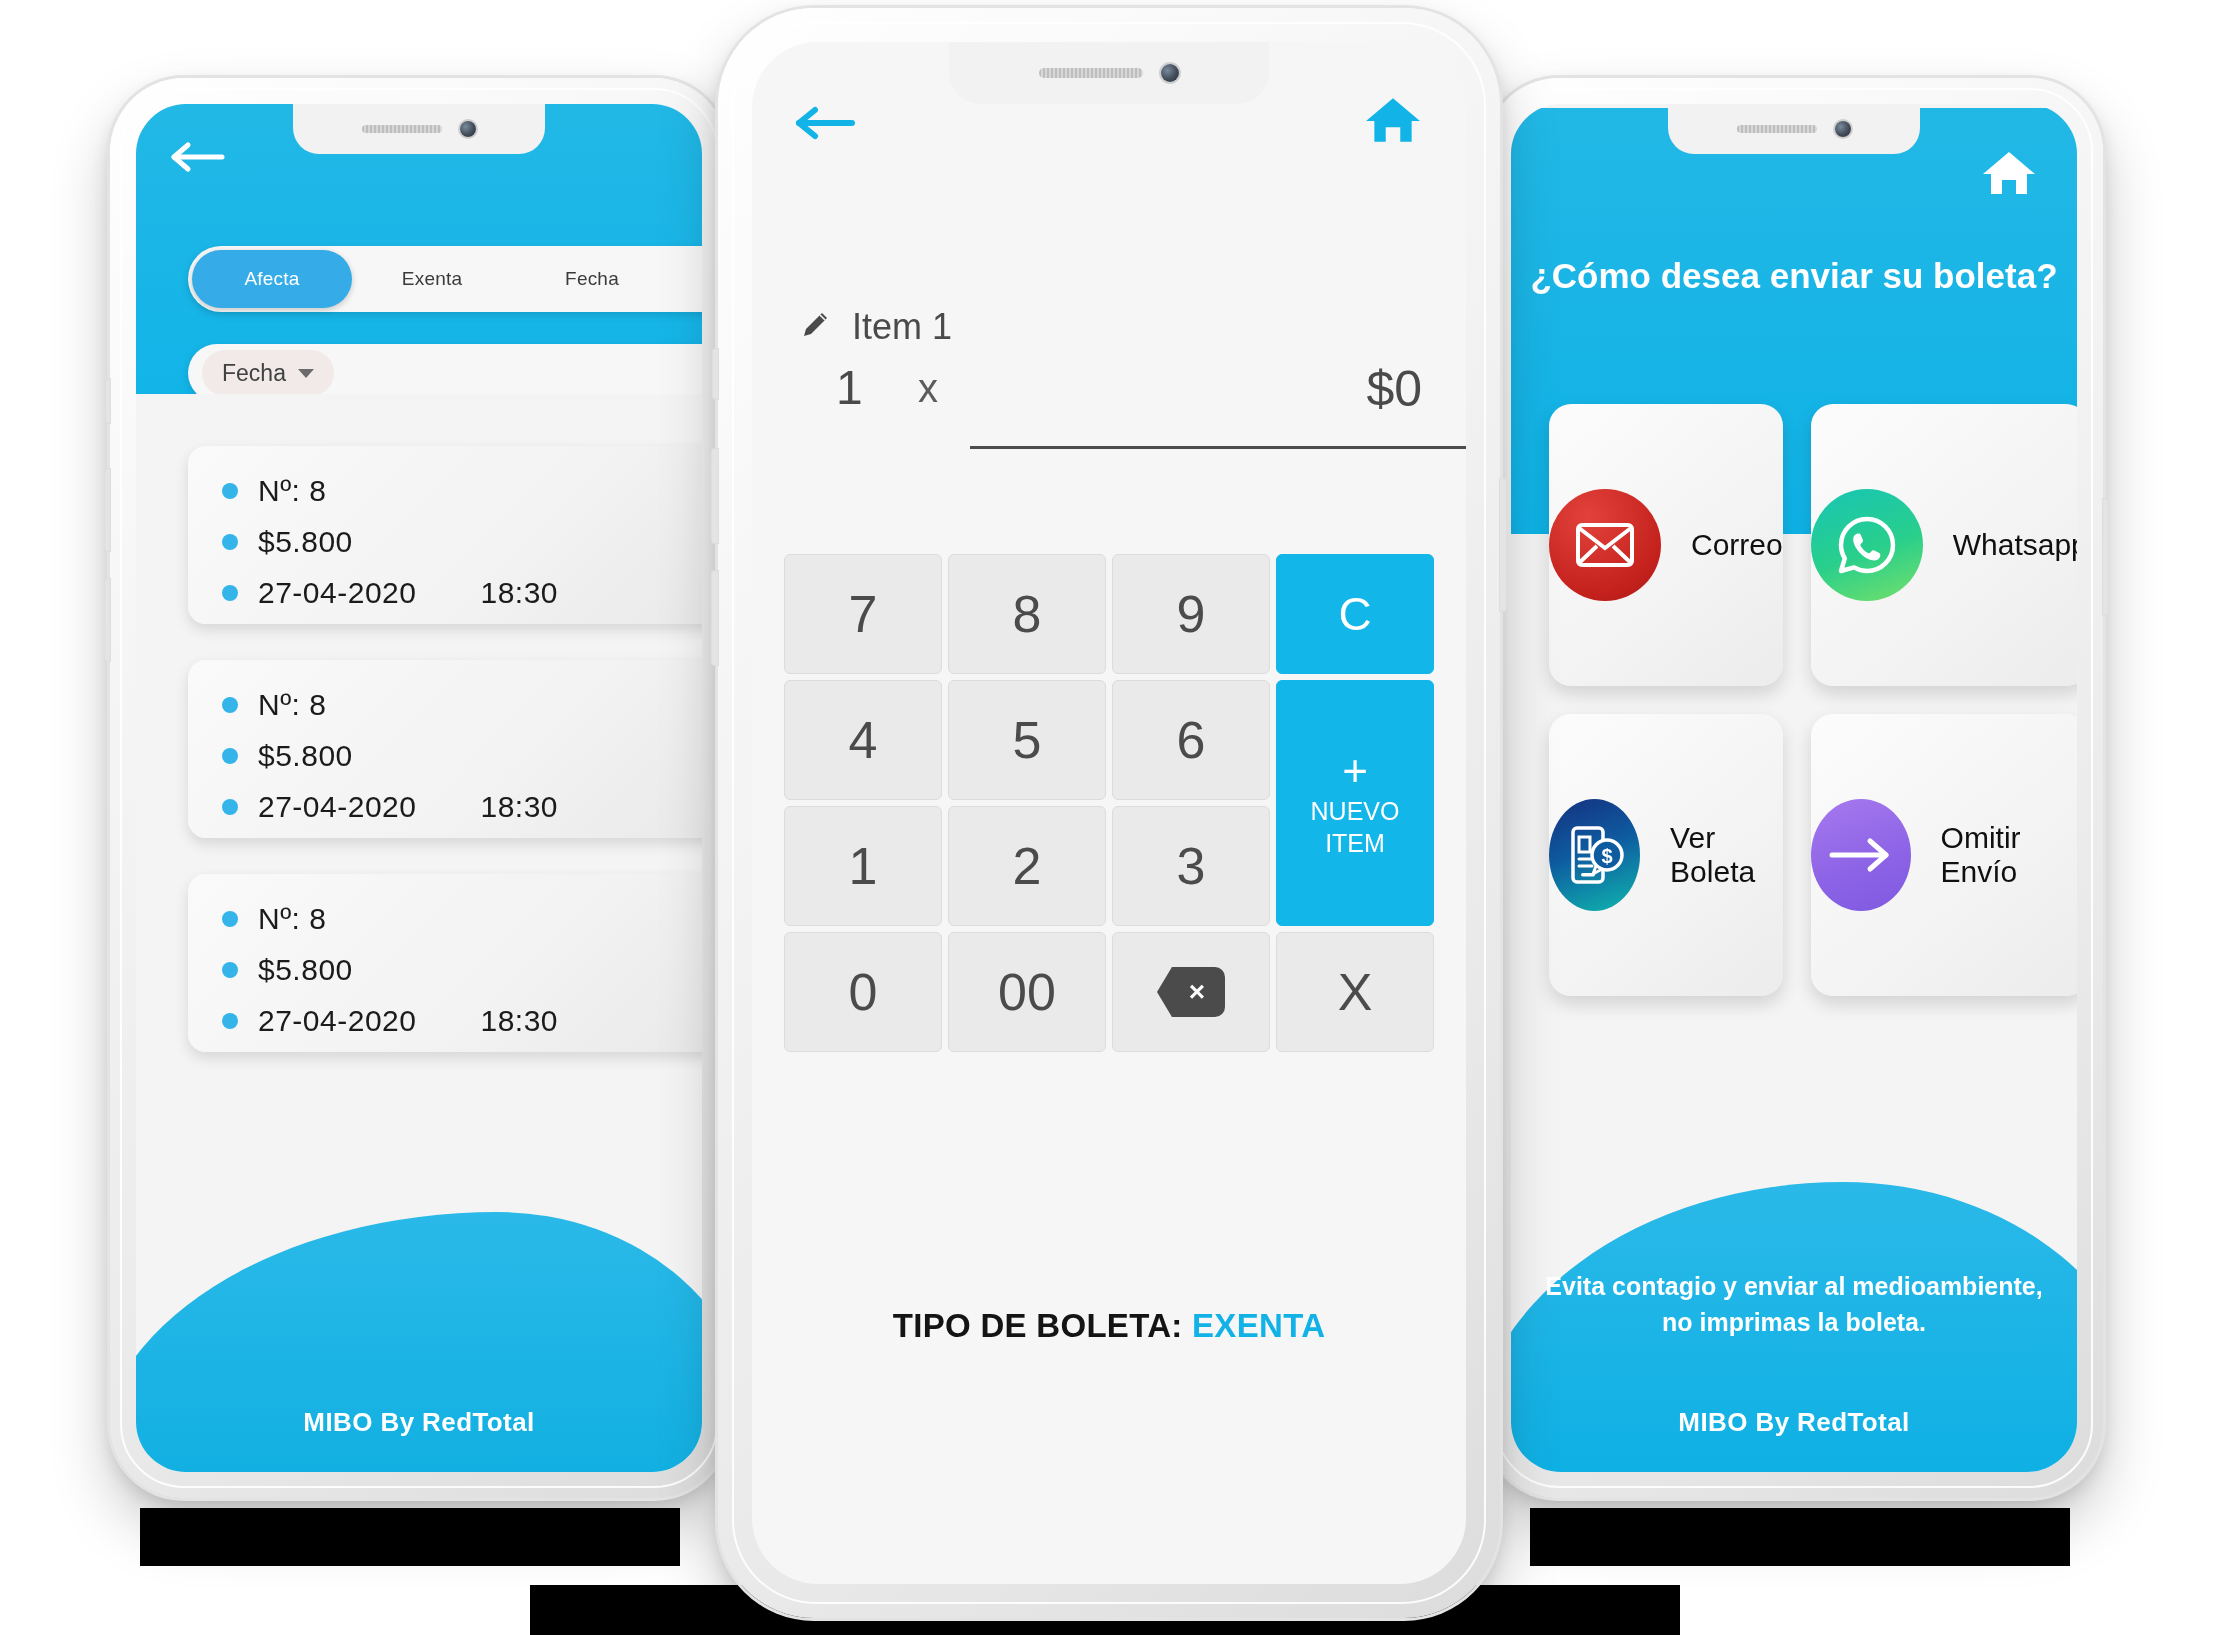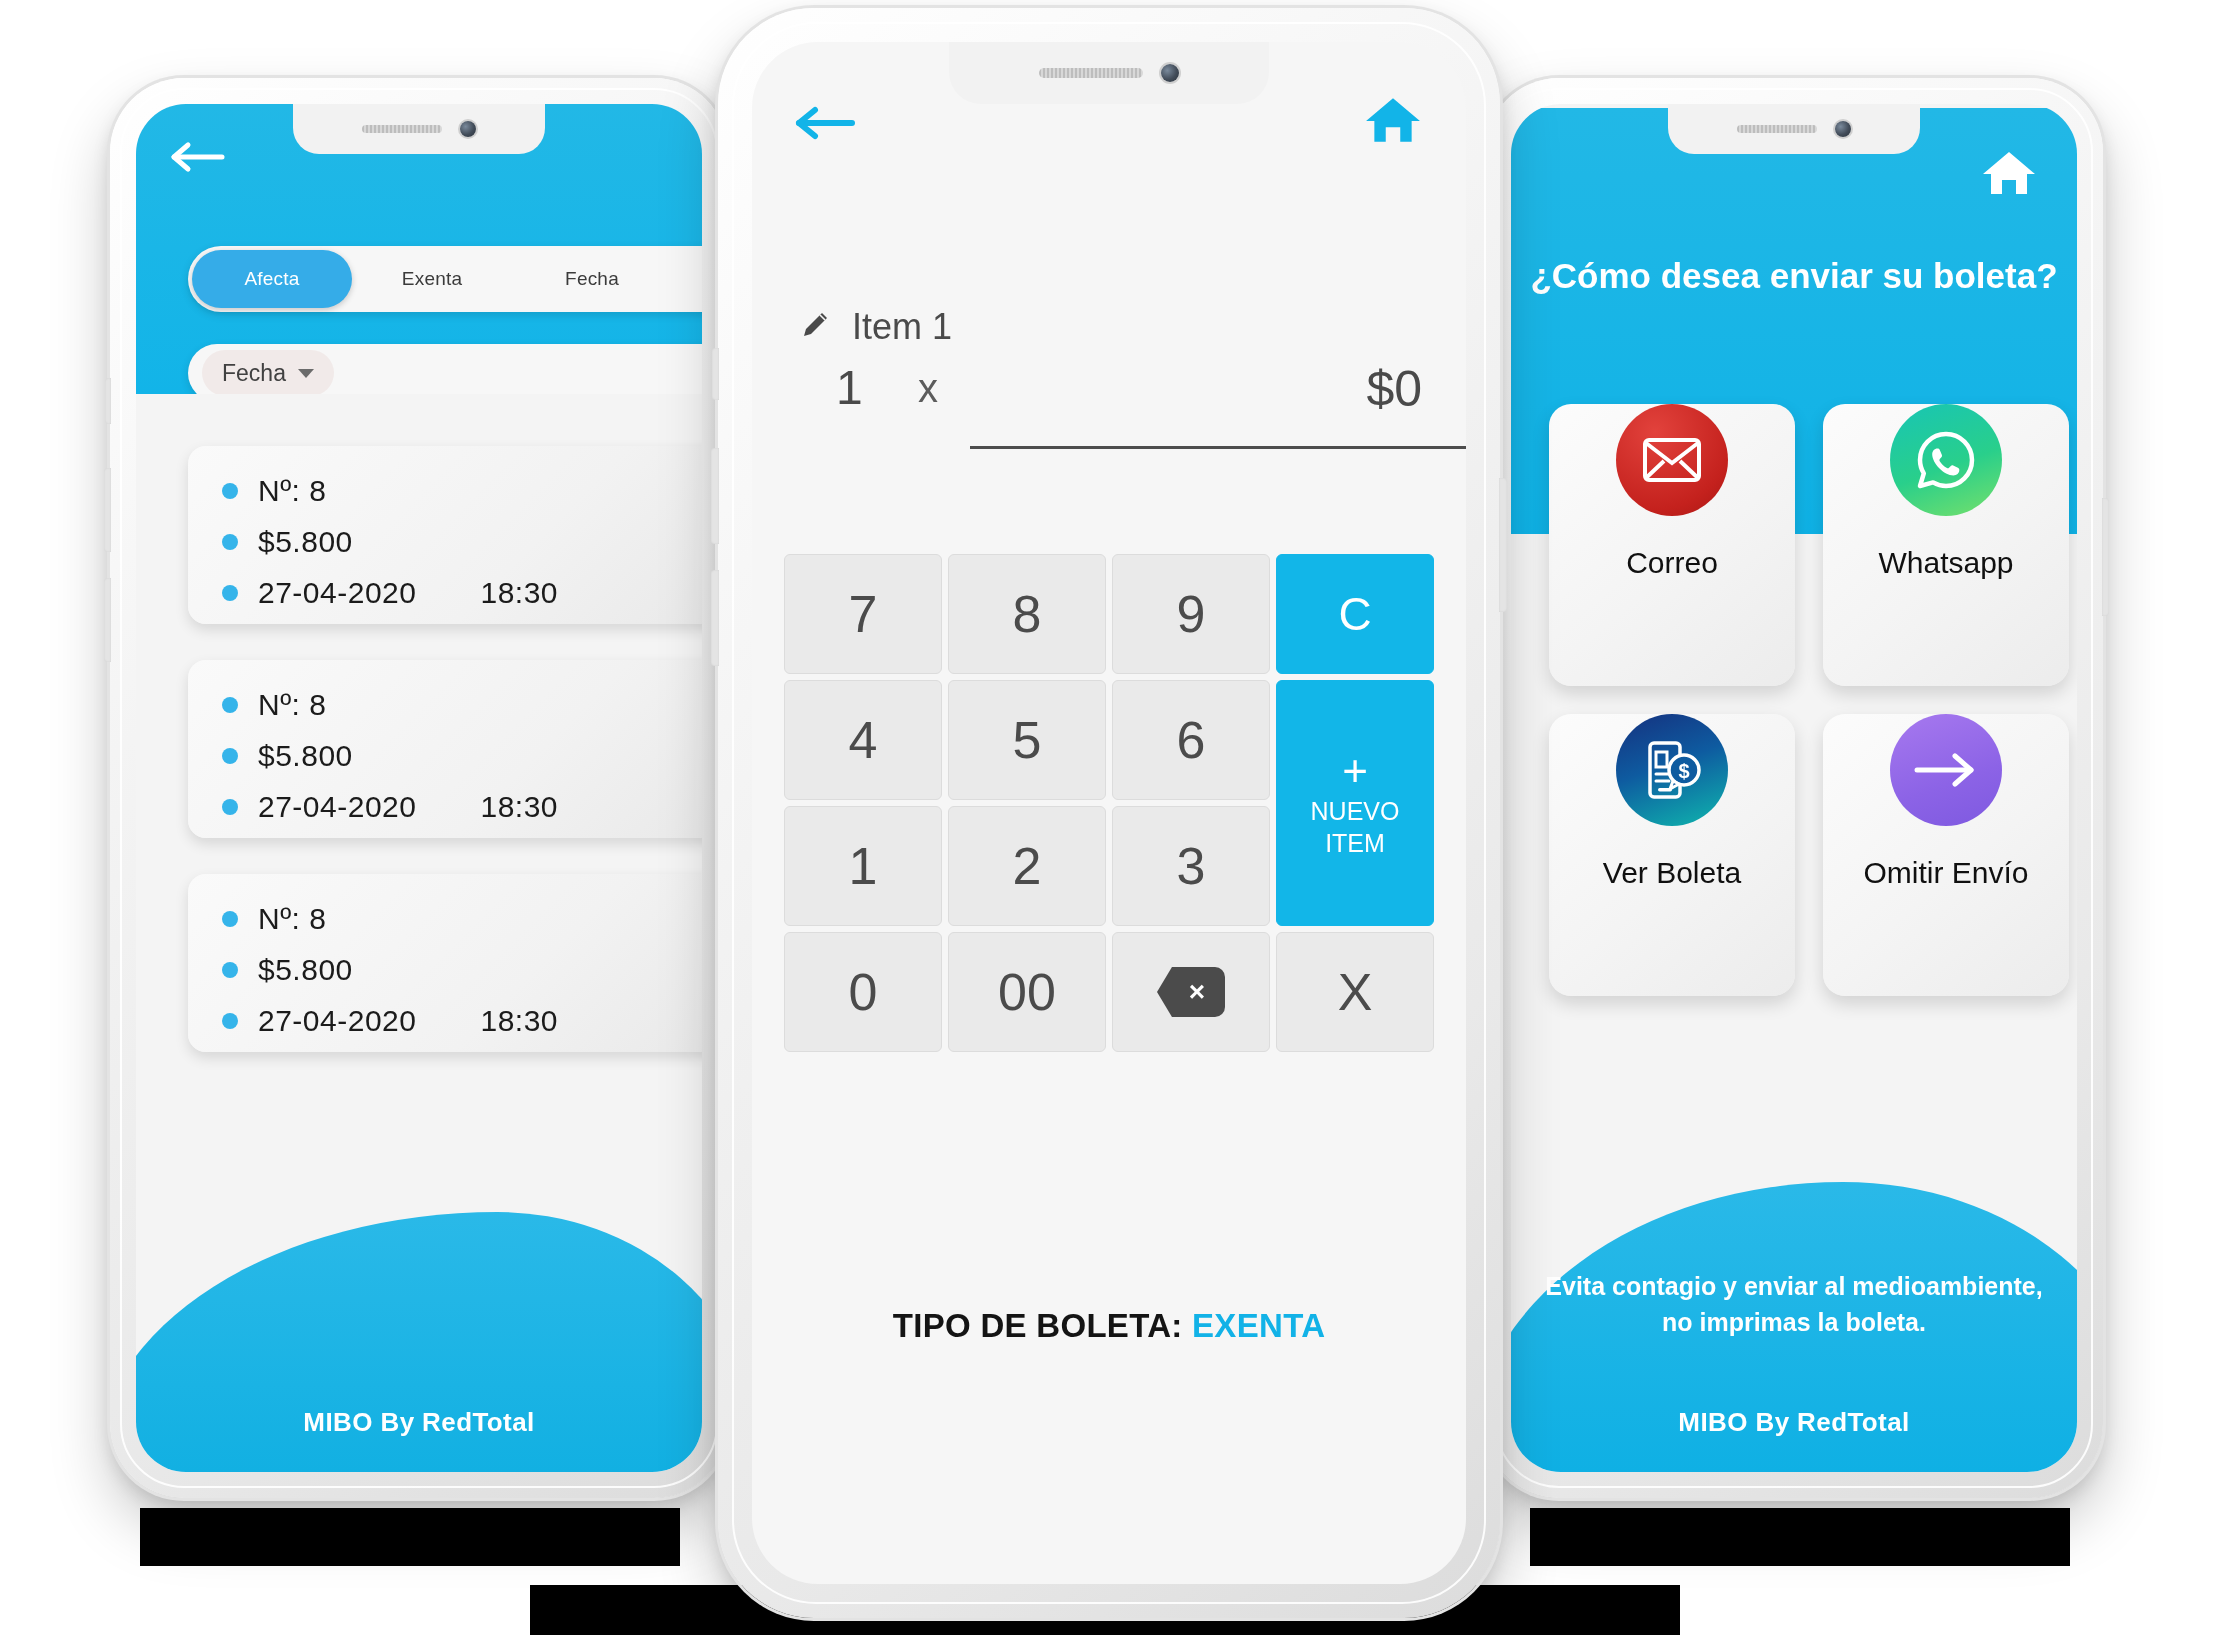--- a/index.html
+++ b/index.html
@@ -162,21 +162,21 @@
     border-top-right-radius: 48% 92%;
   }
   .r-grid {
     position: absolute; left: 38px; top: -130px; width: 520px;
     display: grid; grid-template-columns: 1fr 1fr; gap: 28px;
   }
   .r-card {
     height: 282px; border-radius: 22px;
     background: linear-gradient(140deg,#fcfcfc 0%,#f4f4f4 55%,#ececec 100%);
     box-shadow: 0 8px 18px rgba(0,0,0,.14);
-    display: flex; flex-direction: column; align-items: center; 
+    display: flex; align-items: center; justify-content: center;
     gap: 30px;
   }
   .r-ico { width: 112px; height: 112px; border-radius: 50%; display: flex; align-items: center; justify-content: center; }
   .ico-mail   { background: radial-gradient(circle at 35% 25%, #e2423c 0%, #c4211d 70%, #a81714 100%); }
   .ico-wa     { background: linear-gradient(160deg,#18c5b5 0%,#29cf8b 55%,#76e06a 100%); }
   .ico-boleta { background: linear-gradient(160deg,#15317f 0%,#0e5ba0 45%,#0fb7ae 100%); }
   .ico-arrow  { background: linear-gradient(160deg,#a779ef 0%,#8c63e6 60%,#7e59e0 100%); }
   .r-label { font-size: 30px; color: #101010; }
   .r-eco {
     position: absolute; left: 0; bottom: 132px; width: 100%; text-align: center;

